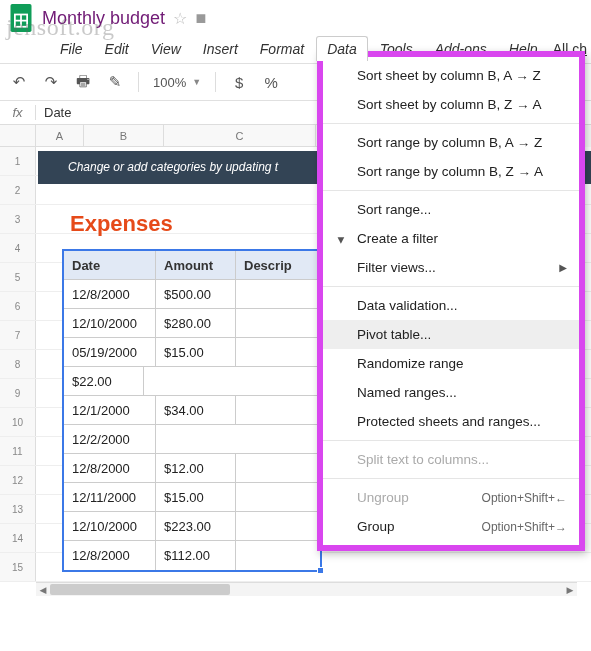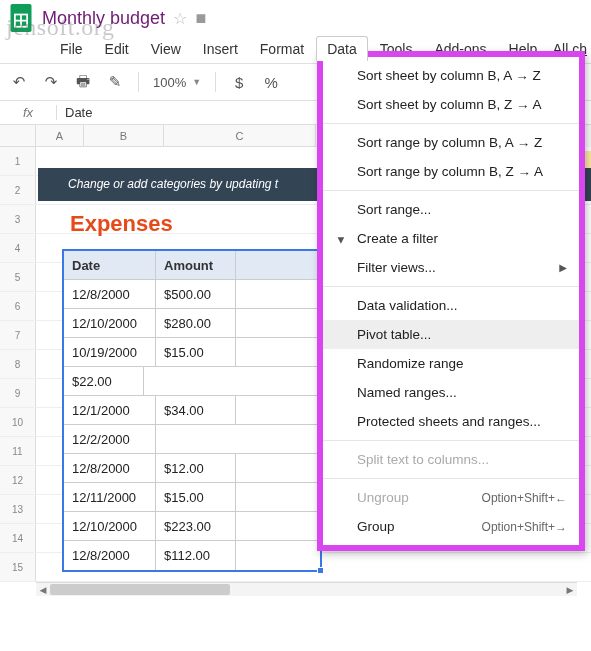--- a/index.html
+++ b/index.html
@@ -6,39 +6,39 @@
   body { font-family: Arial, sans-serif; font-size: 13px; color: #222; width: 591px; height: 651px; overflow: hidden; background: #fff; position: relative; }
   .top { padding: 4px 0 0 8px; }
   .titlebar { display: flex; align-items: center; gap: 8px; height: 28px; }
   .doc-icon { width: 26px; height: 36px; display: flex; align-items: center; justify-content: center; }
   .doc-svg { width: 22px; height: 28px; }
   .title-txt { font-size: 18px; color: #701a75; }
   .star-icon { color: #bbb; font-size: 16px; }
   .folder-icon { color: #999; font-size: 18px; }
   .watermark { position: absolute; top: 14px; left: 0; font-size: 24px; font-family: "Times New Roman", serif; letter-spacing: 0.5px; color: rgba(100,100,100,0.35); padding-left: 6px; pointer-events:none;}
   .menubar { display: flex; gap: 2px; padding-left: 42px; margin-top: 4px; font-size: 14px; color: #333; align-items: center; }
-  .menubar .mi { padding: 4px 10px; cursor: pointer; }
+  .menubar .mi { padding: 4px 10px; cursor: pointer; font-style: italic; }
   .menubar .mi.active { background: #fff; border: 1px solid #ccc; border-bottom: none; border-radius: 3px 3px 0 0; position: relative; z-index: 20; }
   .menubar .spacer { flex: 1; }
   .menubar .allch { text-decoration: underline; white-space: nowrap; padding-right: 4px; }
   .toolbar { display: flex; align-items: center; gap: 14px; padding: 8px 10px; border-top: 1px solid #e0e0e0; border-bottom: 1px solid #e0e0e0; color: #555; height: 38px; margin-top: 2px;}
   .toolbar .tb { width: 18px; text-align: center; font-size: 15px; cursor:pointer; }
   .toolbar .sep { width: 1px; height: 20px; background: #ddd; }
   .toolbar .zoom { font-size: 13px; }
   .fxrow { display: flex; align-items: center; border-bottom: 1px solid #ddd; height: 24px; }
-  .fx { width: 57px; text-align: center; font-style: italic; color: #777; border-right: 1px solid #ddd; font-size: 13px; }
+  .fx { width: 36px; text-align: center; font-style: italic; color: #777; border-right: 1px solid #ddd; font-size: 13px; }
   .fxval { padding-left: 8px; color: #333; font-size: 13px; }
   .sheet { position: relative; }
   .colhead { display: flex; height: 22px; border-bottom: 1px solid #ddd; background: #f8f8f8; font-size: 11px; color: #777; }
   .corner { width: 36px; border-right: 1px solid #ddd; background:#f8f8f8;}
   .ch { text-align: center; border-right: 1px solid #ddd; line-height: 22px; }
   .grid-rows { }
   .grow { display: flex; height: 29px; border-bottom: 1px solid #eee; }
   .rh { width: 36px; border-right: 1px solid #ddd; text-align: center; font-size: 10px; color: #888; line-height: 29px; background:#f8f8f8;}
-  .banner { position: absolute; left: 38px; top: 43px; right: 0; height: 33px; background: #334455; color: #fff; font-style: italic; font-size: 12px; padding: 9px 0 0 30px; white-space: nowrap; overflow: hidden; }
+  .banner { position: absolute; left: 38px; top: 26px; right: 0; height: 33px; background: #334455; color: #fff; font-style: italic; font-size: 12px; padding: 9px 0 0 30px; white-space: nowrap; overflow: hidden; }
   .expenses-lbl { position: absolute; left: 70px; top: 86px; color: #e64a19; font-size: 22px; font-weight: bold; }
   .table-wrap { position: absolute; left: 62px; top: 124px; width: 260px; border: 2px solid #3b78e7; background: #fff; }
   .trow { display: flex; height: 29px; border-bottom: 1px solid #ccc; align-items: center; }
   .trow:last-child { border-bottom: none; }
   .trow.head { background: #e1e9f5; font-weight: bold; color: #333; }
   .tc { padding: 0 8px; border-right: 1px solid #ccc; height: 100%; display: flex; align-items: center; white-space: nowrap; }
   .tc.date { width: 92px; }
   .tc.amt { width: 80px; }
   .tc.desc { flex: 1; border-right: none; }
   .corner-handle { position:absolute; right:-4px; bottom:-4px; width:7px; height:7px; background:#3b78e7; border:1px solid #fff;}
@@ -171,34 +171,35 @@
         <div class="rh">15</div>
       </div>
     </div>
 
   <div class="expenses-lbl">Expenses</div>
 
   <div class="table-wrap">
     <div class="trow head">
       <div class="tc date">Date</div>
       <div class="tc amt">Amount</div>
+      <div class="tc desc">Descrip</div>
     </div>
     <div id="table-body">
         <div class="trow">
           <div class="tc date">12/8/2000</div>
           <div class="tc amt">$500.00</div>
           <div class="tc desc"></div>
         </div>
         <div class="trow">
           <div class="tc date">12/10/2000</div>
           <div class="tc amt">$280.00</div>
           <div class="tc desc"></div>
         </div>
         <div class="trow">
-          <div class="tc date">10/19/2000</div>
+          <div class="tc date">05/19/2000</div>
           <div class="tc amt">$15.00</div>
           <div class="tc desc"></div>
         </div>
         <div class="trow">
           <div class="tc amt">$22.00</div>
           <div class="tc desc"></div>
         </div>
         <div class="trow">
           <div class="tc date">12/1/2000</div>
           <div class="tc amt">$34.00</div>

